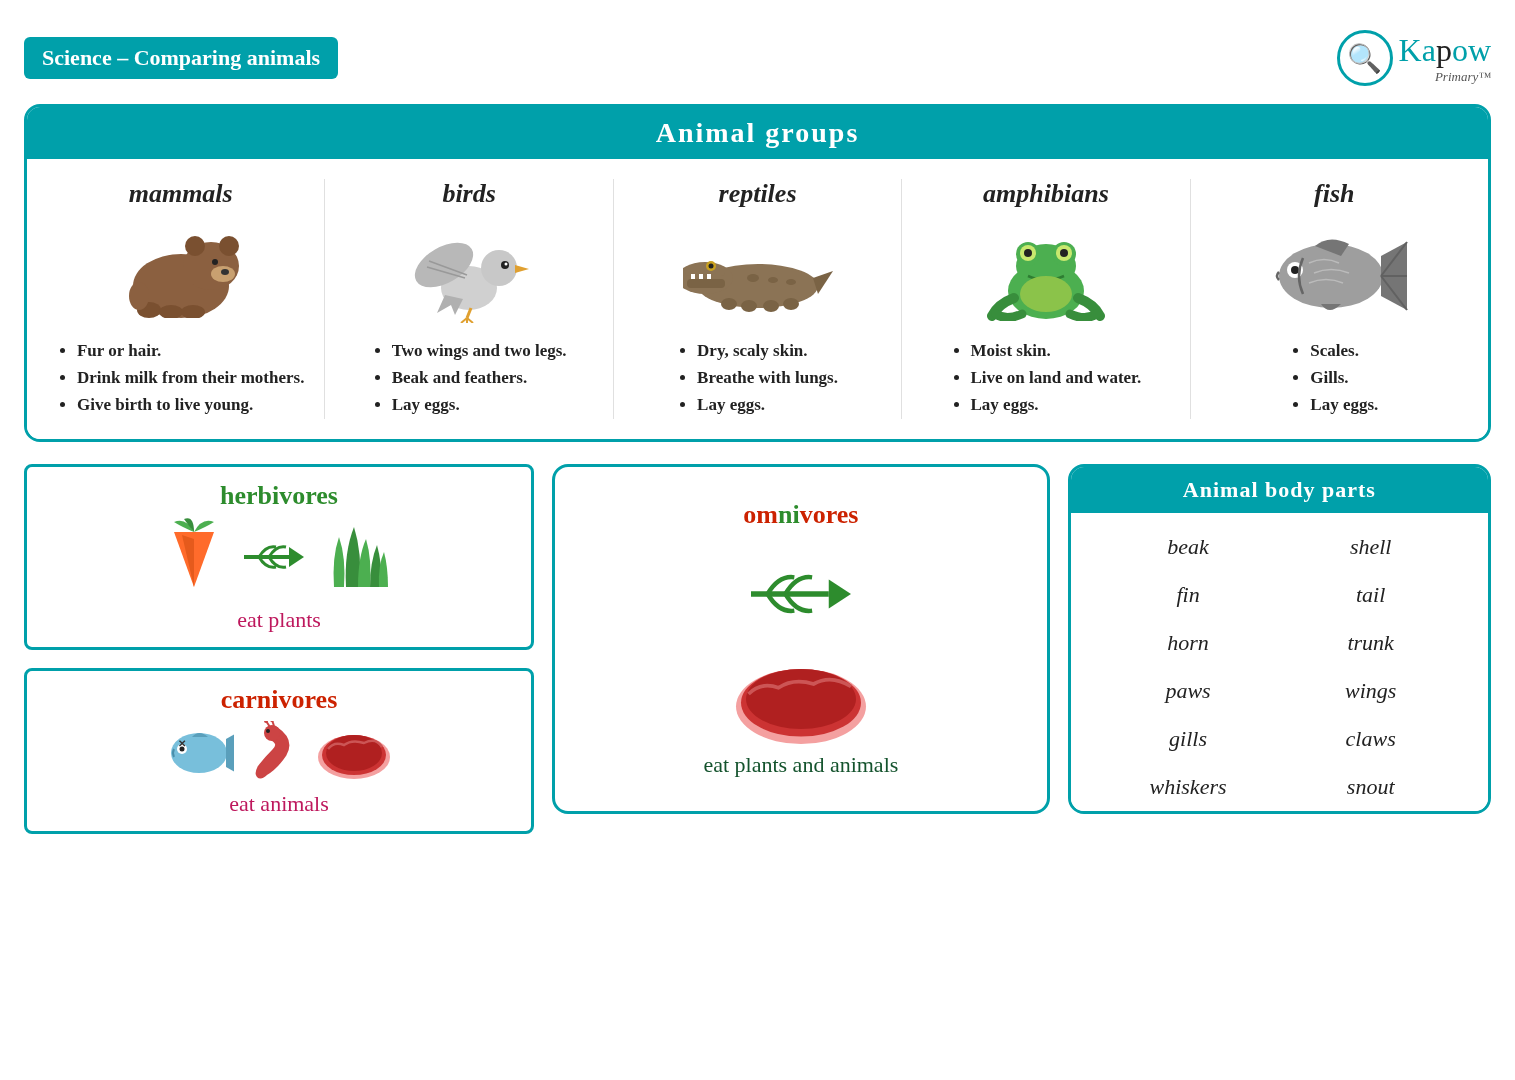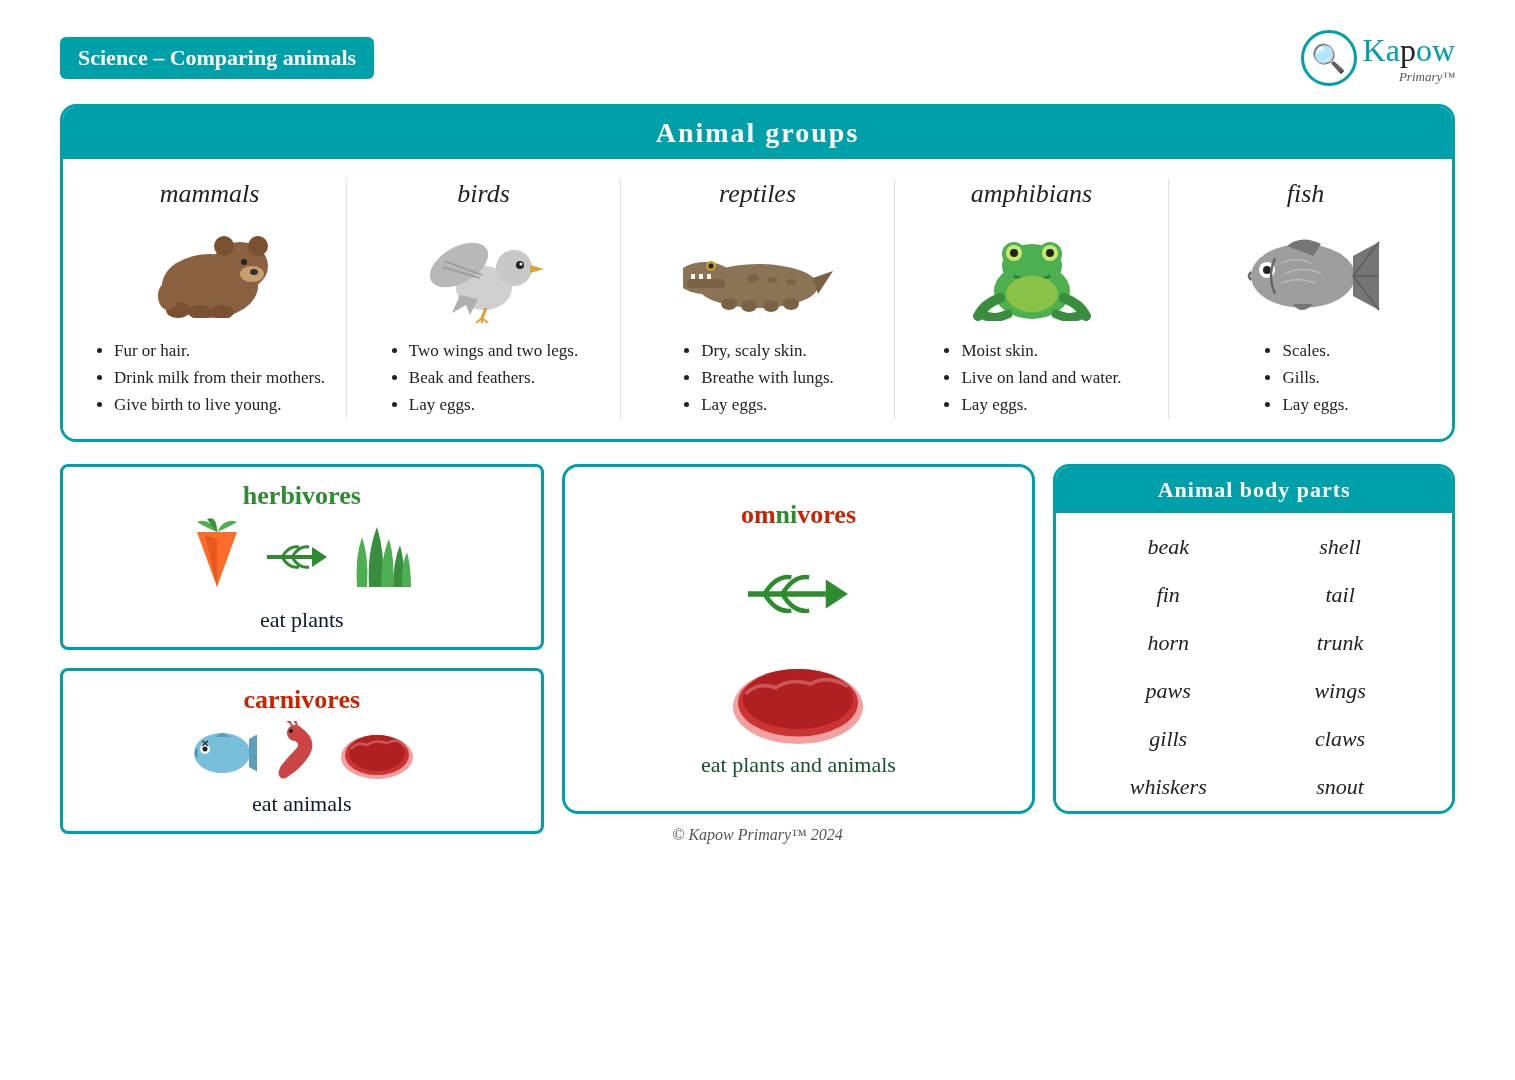--- a/index.html
+++ b/index.html
@@ -8,21 +8,21 @@
       height: 1080px;
       background: #f5f5f5;
       font-family: 'Comic Sans MS', 'Chalkboard SE', cursive;
       overflow: hidden;
     }
 
     .page {
       width: 1515px;
       height: 1080px;
       background: white;
-      padding: 30px 60px;
+      padding: 30px 24px;
       position: relative;
     }
 
     
     .header {
       display: flex;
       justify-content: space-between;
       align-items: center;
       margin-bottom: 18px;
     }
@@ -88,20 +88,21 @@
       font-size: 28px;
       font-weight: bold;
       letter-spacing: 2px;
     }
 
     .animal-groups-body {
       display: flex;
       background: white;
       padding: 20px 10px;
       gap: 0;
+      font-weight: bold;
     }
 
     .animal-col {
       flex: 1;
       display: flex;
       flex-direction: column;
       align-items: center;
       padding: 0 12px;
       border-right: 1px solid #e0e0e0;
     }
@@ -175,21 +176,21 @@
     }
 
     .diet-icons {
       display: flex;
       gap: 10px;
       align-items: center;
       margin-bottom: 6px;
     }
 
     .diet-label {
-      color: #0f172a;
+      color: #be185d;
       font-size: 22px;
       margin-top: 4px;
     }
 
     
     .omnivores-card {
       border: 3px solid #00a0aa;
       border-radius: 16px;
       background: white;
       flex: 1;
@@ -569,15 +570,14 @@
         <div class="body-part-item">wings</div>
         <div class="body-part-item">gills</div>
         <div class="body-part-item">claws</div>
         <div class="body-part-item">whiskers</div>
         <div class="body-part-item">snout</div>
       </div>
     </div>
 
   </div>
 
-  <div class="footer">© Kapow Primary™ 2024</div>
 
 </div>
 
 </body></html>

